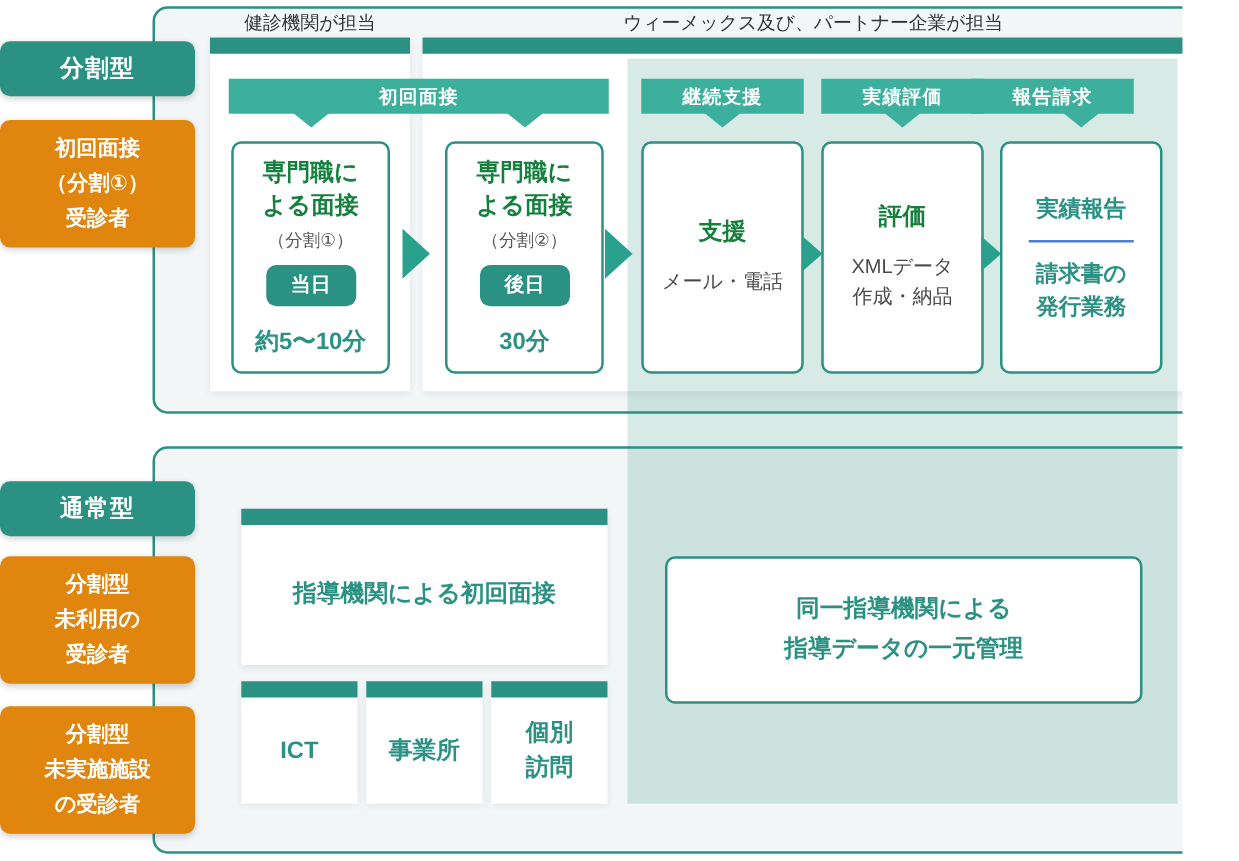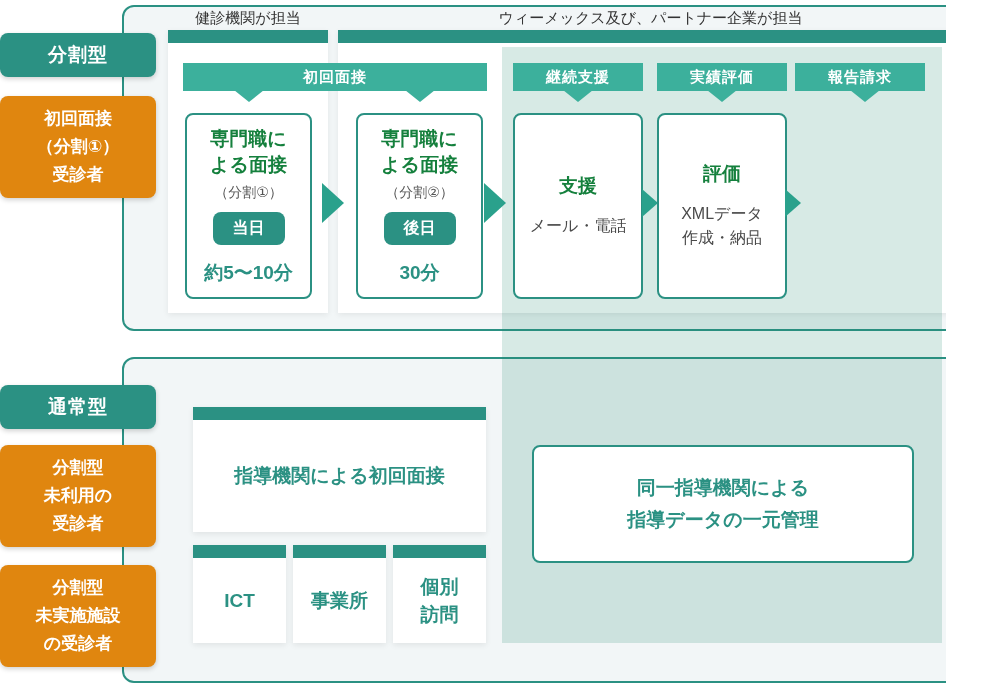--- a/index.html
+++ b/index.html
@@ -72,21 +72,21 @@
   <div class="abs banner" style="left:183px;top:63px;width:304px;height:28px;">初回面接</div>
   <div class="abs notch" style="left:234px;top:90px;"></div>
   <div class="abs notch" style="left:405px;top:90px;"></div>
 
   <div class="abs banner" style="left:513px;top:63px;width:130px;height:28px;">継続支援</div>
   <div class="abs notch" style="left:563px;top:90px;"></div>
 
   <div class="abs banner" style="left:657px;top:63px;width:130px;height:28px;">実績評価</div>
   <div class="abs notch" style="left:707px;top:90px;"></div>
 
-  <div class="abs banner" style="left:795px;top:63px;width:130px;height:28px;">報告請求</div>
+  <div class="abs banner" style="left:777px;top:63px;width:130px;height:28px;">報告請求</div>
   <div class="abs notch" style="left:850px;top:90px;"></div>
 
   <div class="abs fbox" style="left:185px;top:113px;width:127px;height:186px;">
     <div class="t">
       <div>専門職に</div>
       <div>よる面接</div>
     </div>
     <div class="sub">（分割①）</div>
     <div class="badge">当日</div>
     <div class="dur">約5〜10分</div>
@@ -116,20 +116,28 @@
   <div class="abs fbox" style="left:657px;top:113px;width:130px;height:186px;">
     <div class="t">評価</div>
     <div class="desc">
       <div>XMLデータ</div>
       <div>作成・納品</div>
     </div>
   </div>
 
   <div class="abs arrow small" style="left:785px;top:189px;"></div>
 
+  <div class="abs fbox" style="left:800px;top:113px;width:130px;height:186px;">
+    <div class="t5">実績報告</div>
+    <div class="divider"></div>
+    <div class="t5">
+      <div>請求書の</div>
+      <div>発行業務</div>
+    </div>
+  </div>
 
   <div class="abs rlabel teal" style="left:0px;top:33px;width:156px;height:44px;">分割型</div>
   <div class="abs rlabel orange" style="left:0px;top:96px;width:156px;height:102px;">
     <div>初回面接</div>
     <div>（分割①）</div>
     <div>受診者</div>
   </div>
 
   <div class="abs sec" style="left:122px;top:357px;width:866px;height:326px;"></div>
 

